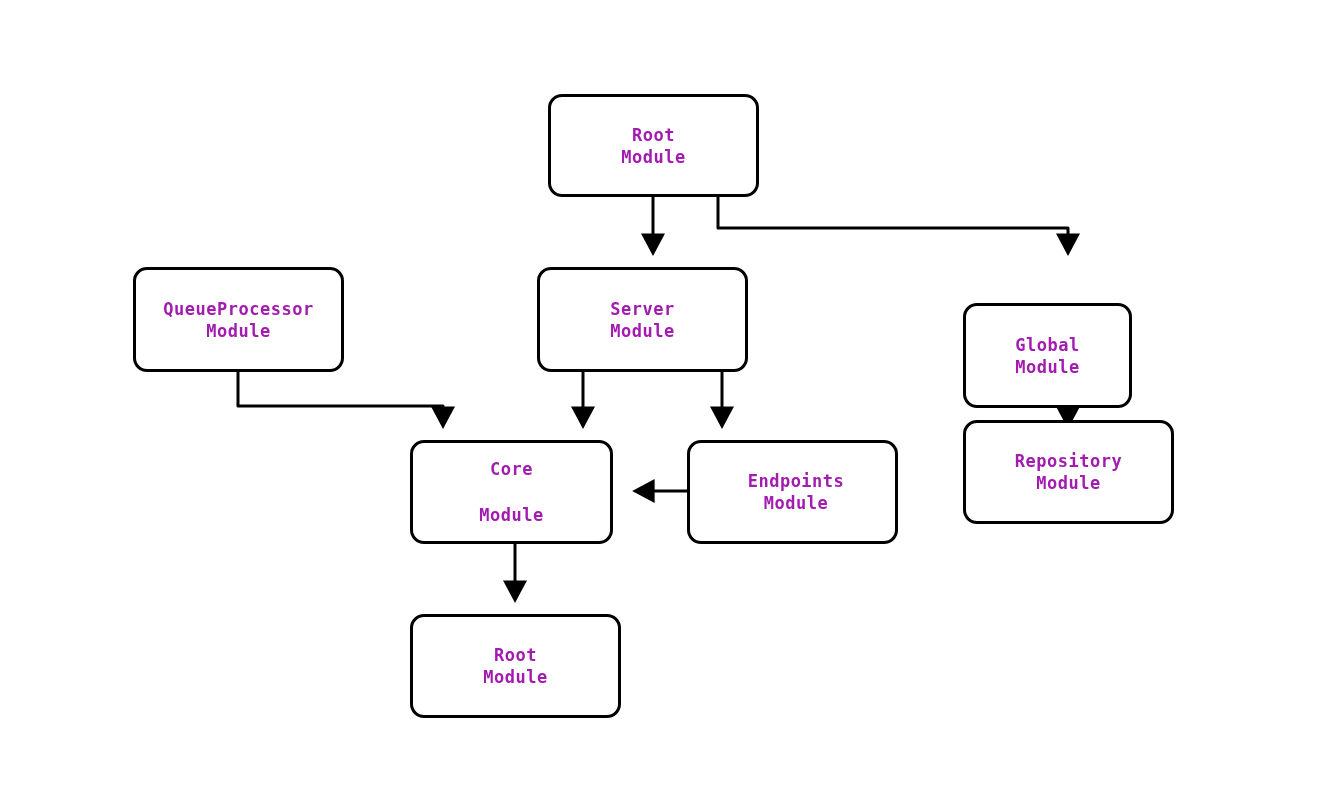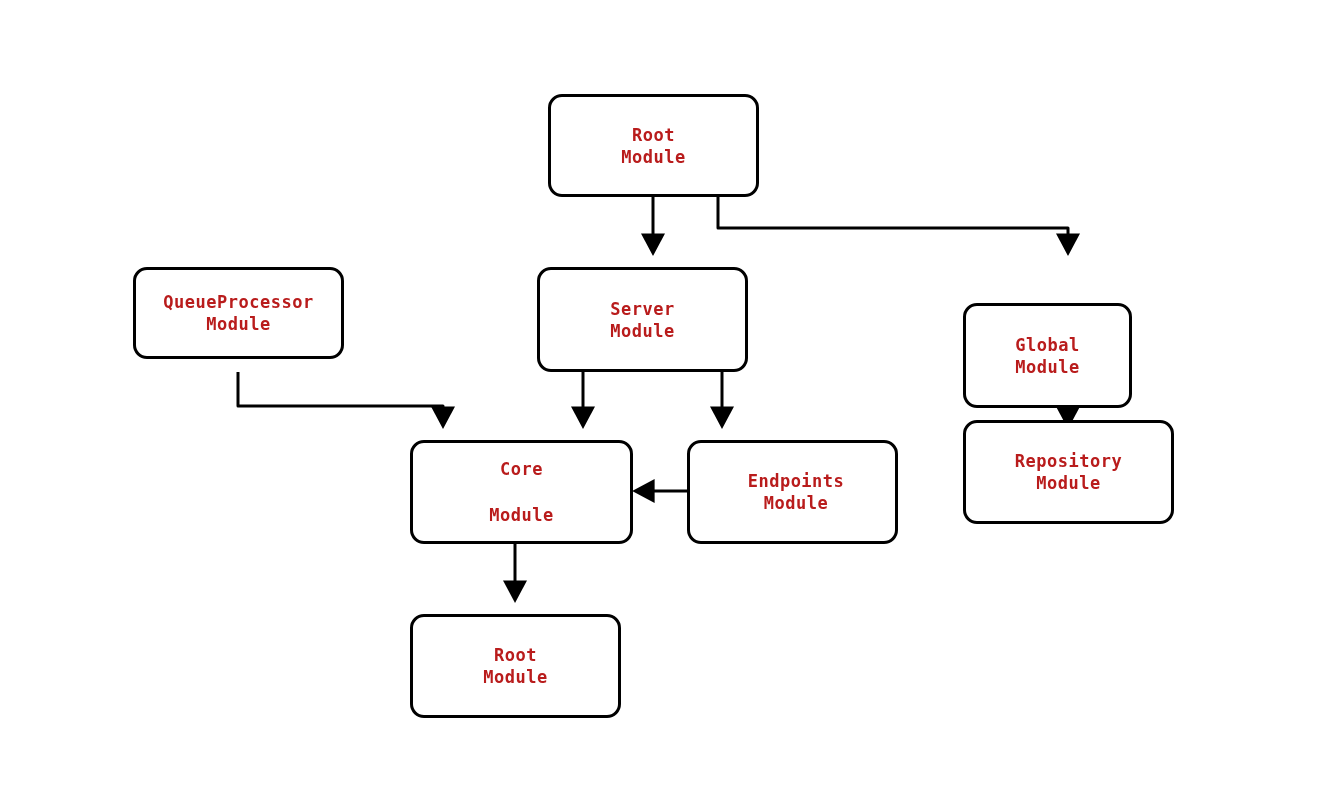--- a/index.html
+++ b/index.html
@@ -24,21 +24,21 @@
   .node {
     position: absolute;
     box-sizing: border-box;
     border: 3px solid #000000;
     border-radius: 14px;
     background: #ffffff;
     display: flex;
     flex-direction: column;
     align-items: center;
     justify-content: center;
-    color: #b91c1c;
+    color: #a21caf;
     font-family: "DejaVu Sans Mono", monospace;
     font-size: 17px;
     line-height: 22px;
     font-weight: 700;
     letter-spacing: 0.5px;
     text-align: center;
     z-index: 2;
   }
   .node .line2 {
     display: block;
@@ -79,36 +79,36 @@
     <path d="M1068,372 L1068,425" fill="none" stroke="#000000" stroke-width="3" marker-end="url(#arrow)"></path>
 
     <path d="M515,544 L515,599" fill="none" stroke="#000000" stroke-width="3" marker-end="url(#arrow)"></path>
   </svg>
 
   <div class="node" style="left:548px; top:94px; width:211px; height:103px;">
     <span>Root</span>
     <span class="line2">Module</span>
   </div>
 
-  <div class="node" style="left:133px; top:267px; width:211px; height:92px;">
+  <div class="node" style="left:133px; top:267px; width:211px; height:105px;">
     <span>QueueProcessor</span>
     <span class="line2">Module</span>
   </div>
 
   <div class="node" style="left:537px; top:267px; width:211px; height:105px;align-items:center;">
     <span>Server</span>
     <span class="line2">Module</span>
   </div>
 
   <div class="node" style="left:963px; top:267px; width:169px; height:105px;margin-top:36px;">
     <span>Global</span>
     <span class="line2">Module</span>
   </div>
 
-  <div class="node" style="left:410px; top:440px; width:223px; height:104px;gap:24px;">
+  <div class="node" style="left:410px; top:440px; width:203px; height:104px;gap:24px;">
     <span>Core</span>
     <span class="line2">Module</span>
   </div>
 
   <div class="node" style="left:687px; top:440px; width:211px; height:104px;padding-left:7px;">
     <span>Endpoints</span>
     <span class="line2">Module</span>
   </div>
 
   <div class="node" style="left:963px; top:420px; width:211px; height:104px;">

